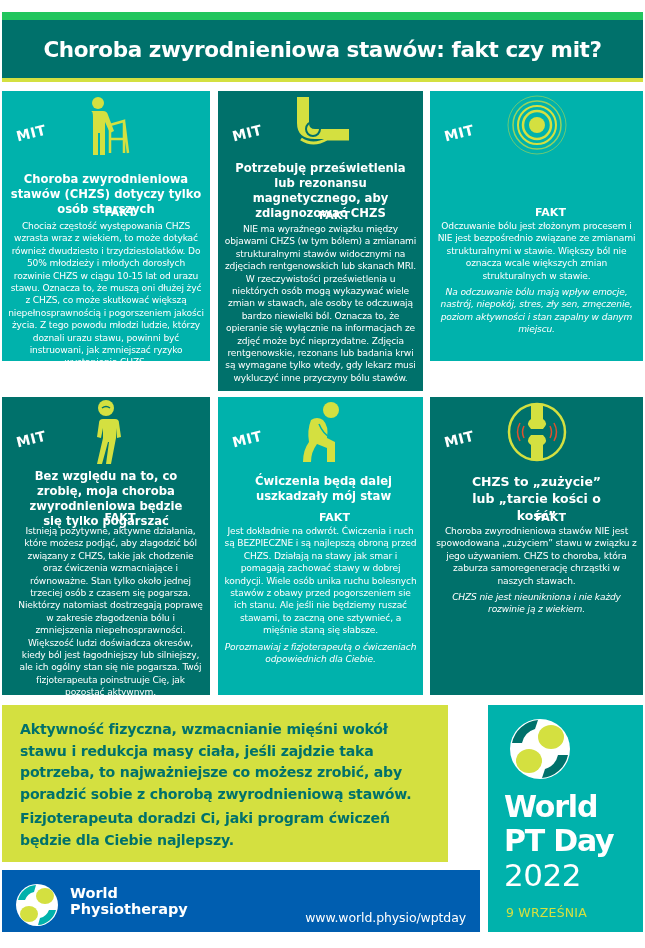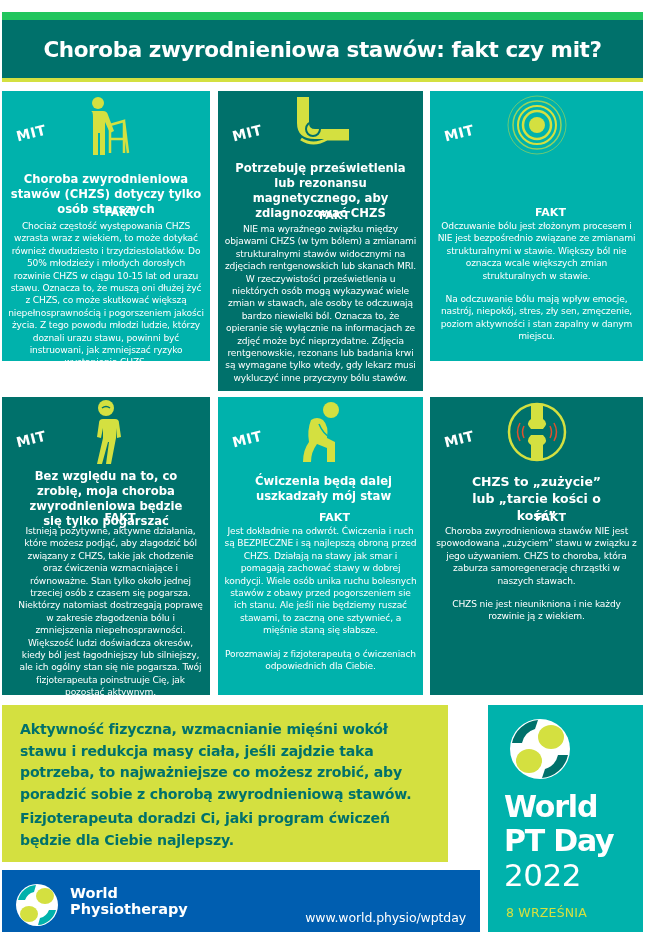--- a/index.html
+++ b/index.html
@@ -36,21 +36,21 @@
       font-size: 11.6px; font-weight: bold; line-height: 15px;
     }
     .card .fakt-head {
       position: absolute; left: 0; right: 0;
       font-size: 11px; font-weight: bold; margin-left: 28px;
     }
     .card .fakt {
       position: absolute; left: 6px; right: 6px;
       font-size: 9.1px; line-height: 12.4px; letter-spacing: -0.15px;
     }
-    .card .fakt p + p { margin-top: 11px; }
+    .card .fakt p + p { margin-top: 4px; font-style: italic; }
 
     .bottom-box {
       position: absolute; left: 2px; top: 705px; width: 446px; height: 157px;
       background: #d4e040;
       padding: 14px 10px 0 18px;
       color: #00716b; font-weight: bold; font-size: 14.1px; line-height: 21.5px;
       letter-spacing: -0.2px;
     }
     .bottom-box p + p { margin-top: 3px; }
 
@@ -205,14 +205,14 @@
   <svg class="logo" width="64" height="64" viewBox="0 0 64 64">
     <circle cx="32" cy="32" r="30" fill="#ffffff"></circle>
     <path d="M4 26 A29 29 0 0 1 30 3 L27 12 A19 19 0 0 0 14 26 Z" fill="#00716b"></path>
     <path d="M60 38 A29 29 0 0 1 34 61 L37 52 A19 19 0 0 0 50 38 Z" fill="#00716b"></path>
     <ellipse cx="43" cy="20" rx="13" ry="12" fill="#d4e040"></ellipse>
     <ellipse cx="21" cy="44" rx="13" ry="12" fill="#d4e040"></ellipse>
   </svg>
   <div class="l1">World</div>
   <div class="l2">PT Day</div>
   <div class="year">2022</div>
-  <div class="date">8 WRZEŚNIA</div>
+  <div class="date">9 WRZEŚNIA</div>
 </div>
 
 </body></html>

